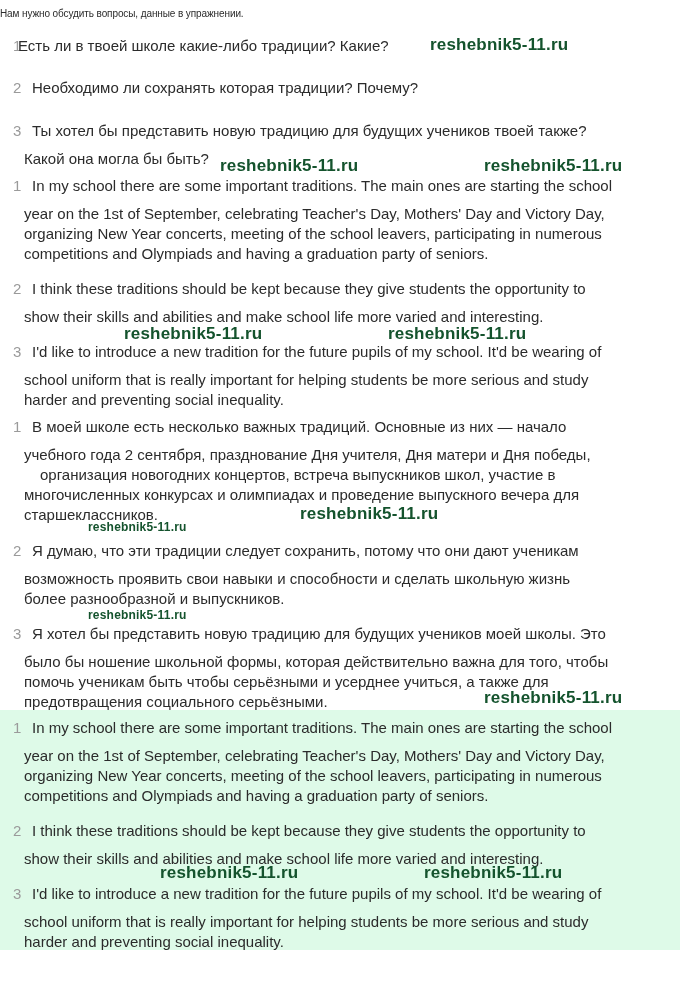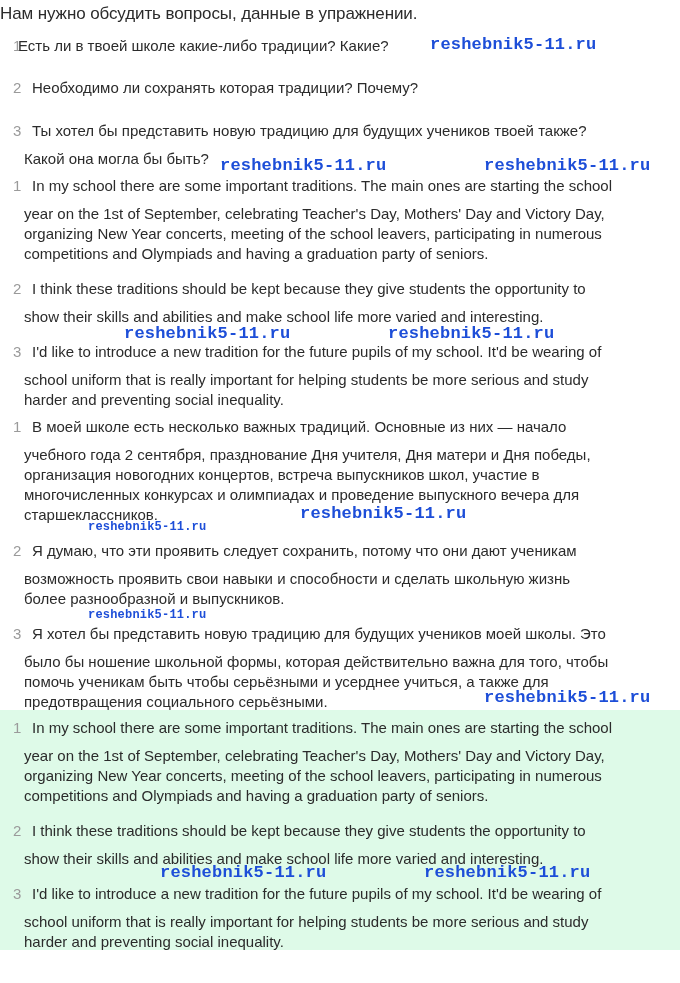--- a/index.html
+++ b/index.html
@@ -3,31 +3,31 @@
 <meta charset="utf-8">
 <style>
   html, body { margin: 0; padding: 0; background: #ffffff; }
   body {
     width: 680px; height: 983px; position: relative; overflow: hidden;
     font-family: "Liberation Sans", "DejaVu Sans", sans-serif;
     color: #2b2b2b;
   }
   .line {
     position: absolute; left: 0; white-space: nowrap;
-    font-size: 17px; line-height: 20px; letter-spacing: -0.1px;
+    font-size: 10px; line-height: 20px; letter-spacing: -0.1px;
   }
   .intro { left: 0; top: 4px; }
   .num {
     position: absolute; font-size: 15px; line-height: 20px; color: #9a9a9a;
   }
   .txt { position: absolute; font-size: 15px; line-height: 20px; white-space: nowrap; color: #2b2b2b; }
   .wm {
     position: absolute; white-space: nowrap;
-    font-family: Liberation Mono, monospace;
-    font-weight: bold; color: #1d4ed8; letter-spacing: 0.2px;
+    font-family: Liberation Sans, sans-serif;
+    font-weight: bold; color: #14532d; letter-spacing: 0.2px;
   }
   .wm.big { font-size: 17px; }
   .wm.small { font-size: 12px; }
   .band {
     position: absolute; left: 0; top: 710px; width: 680px; height: 240px;
     background: #defae8;
   }
 </style>
 </head>
 <body>
@@ -57,26 +57,26 @@
 <span class="txt" style="left:24px;top:307px">show their skills and abilities and make school life more varied and interesting.</span>
 
 <span class="num" style="left:13px;top:342px">3</span>
 <span class="txt" style="left:32px;top:342px">I'd like to introduce a new tradition for the future pupils of my school. It'd be wearing of</span>
 <span class="txt" style="left:24px;top:370px">school uniform that is really important for helping students be more serious and study</span>
 <span class="txt" style="left:24px;top:390px">harder and preventing social inequality.</span>
 
 <span class="num" style="left:13px;top:417px">1</span>
 <span class="txt" style="left:32px;top:417px">В моей школе есть несколько важных традиций. Основные из них — начало</span>
 <span class="txt" style="left:24px;top:445px">учебного года 2 сентября, празднование Дня учителя, Дня матери и Дня победы,</span>
-<span class="txt" style="left:24px;top:465px">организация новогодних концертов, встреча выпускников школ, участие в</span>
+<span class="txt" style="left:40px;top:465px">организация новогодних концертов, встреча выпускников школ, участие в</span>
 <span class="txt" style="left:24px;top:485px">многочисленных конкурсах и олимпиадах и проведение выпускного вечера для</span>
 <span class="txt" style="left:24px;top:505px">старшеклассников.</span>
 
 <span class="num" style="left:13px;top:541px">2</span>
-<span class="txt" style="left:32px;top:541px">Я думаю, что эти проявить следует сохранить, потому что они дают ученикам</span>
+<span class="txt" style="left:32px;top:541px">Я думаю, что эти традиции следует сохранить, потому что они дают ученикам</span>
 <span class="txt" style="left:24px;top:569px">возможность проявить свои навыки и способности и сделать школьную жизнь</span>
 <span class="txt" style="left:24px;top:589px">более разнообразной и выпускников.</span>
 
 <span class="num" style="left:13px;top:624px">3</span>
 <span class="txt" style="left:32px;top:624px">Я хотел бы представить новую традицию для будущих учеников моей школы. Это</span>
 <span class="txt" style="left:24px;top:652px">было бы ношение школьной формы, которая действительно важна для того, чтобы</span>
 <span class="txt" style="left:24px;top:672px">помочь ученикам быть чтобы серьёзными и усерднее учиться, а также для</span>
 <span class="txt" style="left:24px;top:692px">предотвращения социального серьёзными.</span>
 
 <span class="num" style="left:13px;top:718px">1</span>

